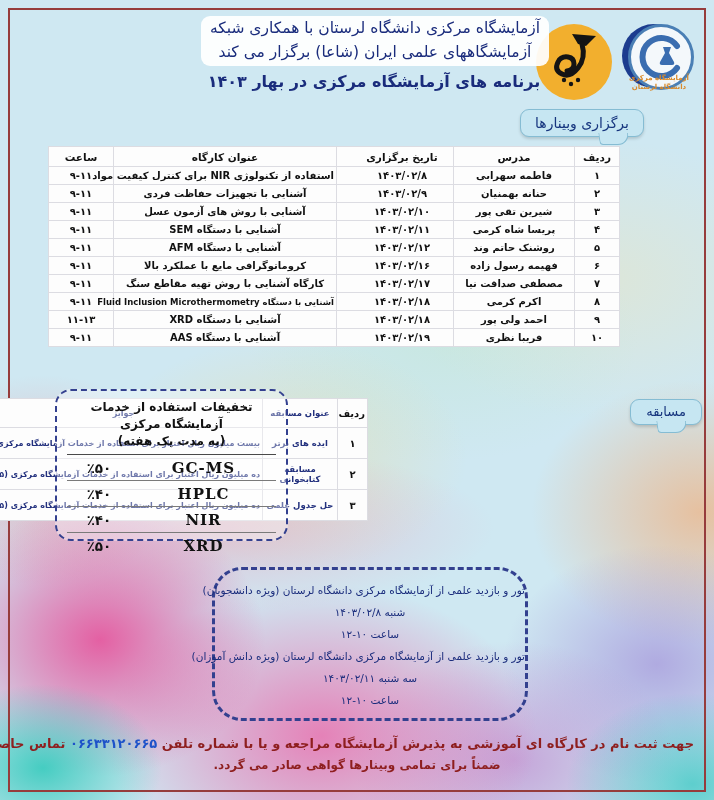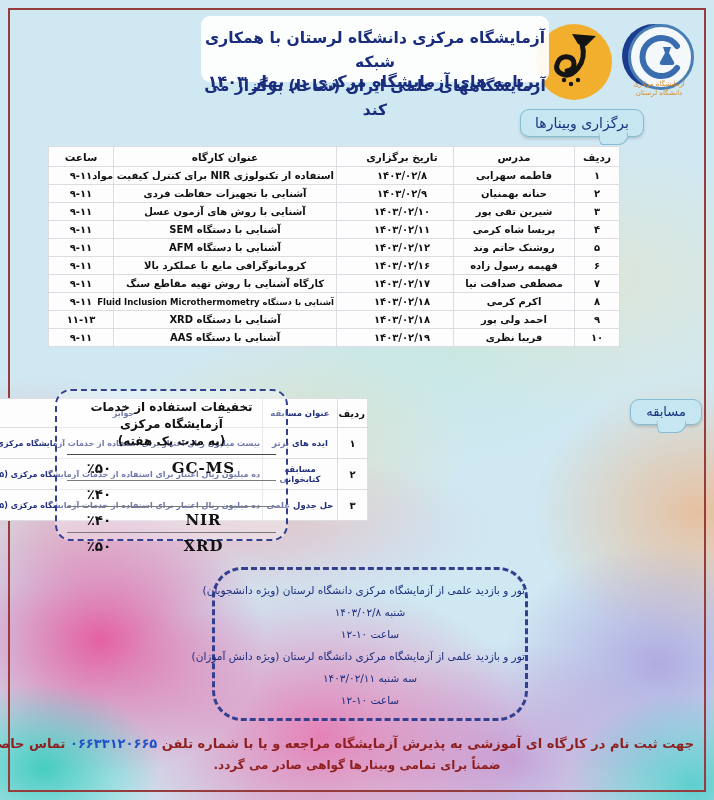--- a/index.html
+++ b/index.html
@@ -19,27 +19,27 @@
       radial-gradient(280px 180px at 62% 42%, rgba(190,230,200,.40), rgba(190,230,200,0) 70%),
       radial-gradient(300px 200px at 85% 35%, rgba(250,225,160,.30), rgba(250,225,160,0) 70%),
       #cfe8f2;}
   .frame{position:absolute;inset:8px;border:2px solid #963c3c;pointer-events:none;}
   
   .uni-logo{position:absolute;left:622px;top:24px;width:64px;height:64px;border-radius:50%;
     background:#1c3c8f;display:flex;align-items:center;justify-content:center;}
   .lab-logo{position:absolute;right:20px;top:24px;width:66px;height:66px;border-radius:50%;
     background:#f4f8fb;border:3px solid #4a7fb5;box-sizing:border-box;
     display:flex;align-items:center;justify-content:center;}
-  .lab-caption{position:absolute;right:10px;top:80px;width:90px;text-align:center;
-    color:#d98a2b;font-size:7px;font-weight:normal;line-height:9px;}
+  .lab-caption{position:absolute;right:10px;top:74px;width:90px;text-align:center;
+    color:#d98a2b;font-size:7px;font-weight:bold;line-height:9px;}
   .shaa-logo{position:absolute;right:102px;top:24px;width:76px;height:76px;border-radius:50%;
     background:#f2af2e;display:flex;align-items:center;justify-content:center;}
-  .title-box{position:absolute;right:165px;top:16px;width:348px;height:66px;
-    background:rgba(255,255,255,.93);border-radius:9px;color:#1a2c7c;font-weight:bold;
-    font-size:15.5px;line-height:24px;text-align:center;padding-top:10px;box-sizing:border-box;}
+  .title-box{position:absolute;right:165px;top:16px;width:348px;height:50px;
+    background:rgba(255,255,255,.93);border-radius:9px;color:#1a2c7c;font-weight:normal;
+    font-size:15.5px;line-height:24px;text-align:center;padding-top:0;box-sizing:border-box;}
   .subtitle{position:absolute;right:120px;top:72px;width:440px;text-align:center;
     color:#1a2c7c;font-weight:bold;font-size:16px;}
   
   .banner{position:absolute;background:#c6e6f2;border:1px solid #85bcd3;border-radius:9px;
     color:#16357e;font-weight:normal;text-align:center;box-shadow:0 2px 3px rgba(0,0,0,.15);}
   .banner::after{content:"";position:absolute;bottom:-9px;right:14px;width:28px;height:11px;
     background:#c6e6f2;border:1px solid #85bcd3;border-top:none;
     border-radius:0 0 14px 4px;transform:skewX(8deg);}
   .banner-webinars{left:520px;top:109px;width:122px;height:26px;font-size:14px;line-height:26px;}
   .banner-contest{left:630px;top:358px;width:70px;height:24px;font-size:13px;line-height:24px;margin-top:41px;}
@@ -253,20 +253,21 @@
       <div>(به مدت یک هفته)</div>
     </div>
     <div>
   <div class="discount-row">
     <div class="discount-pct">٪۵۰</div>
     <div class="discount-name">GC-MS</div>
   </div>
 
   <div class="discount-row">
     <div class="discount-pct">٪۴۰</div>
+    <div class="discount-name">HPLC</div>
   </div>
 
   <div class="discount-row">
     <div class="discount-pct">٪۴۰</div>
     <div class="discount-name">NIR</div>
   </div>
 
   <div class="discount-row">
     <div class="discount-pct">٪۵۰</div>
     <div class="discount-name">XRD</div>

